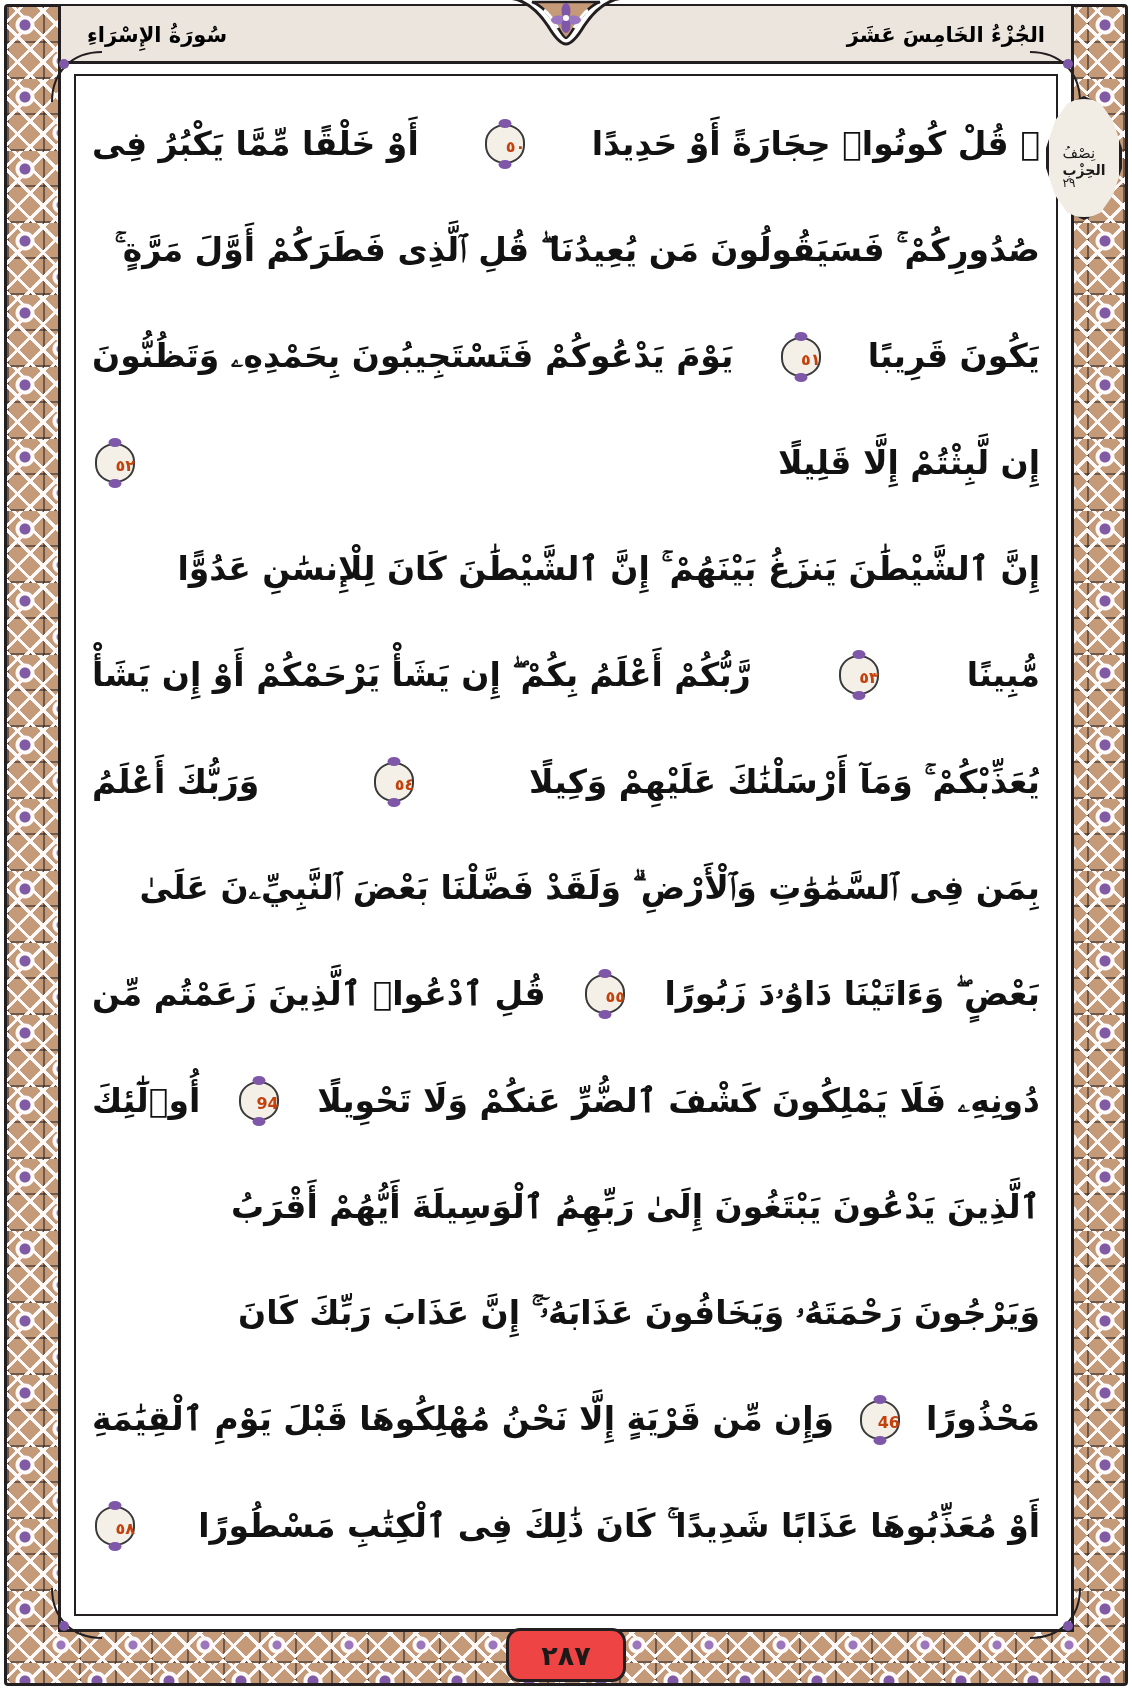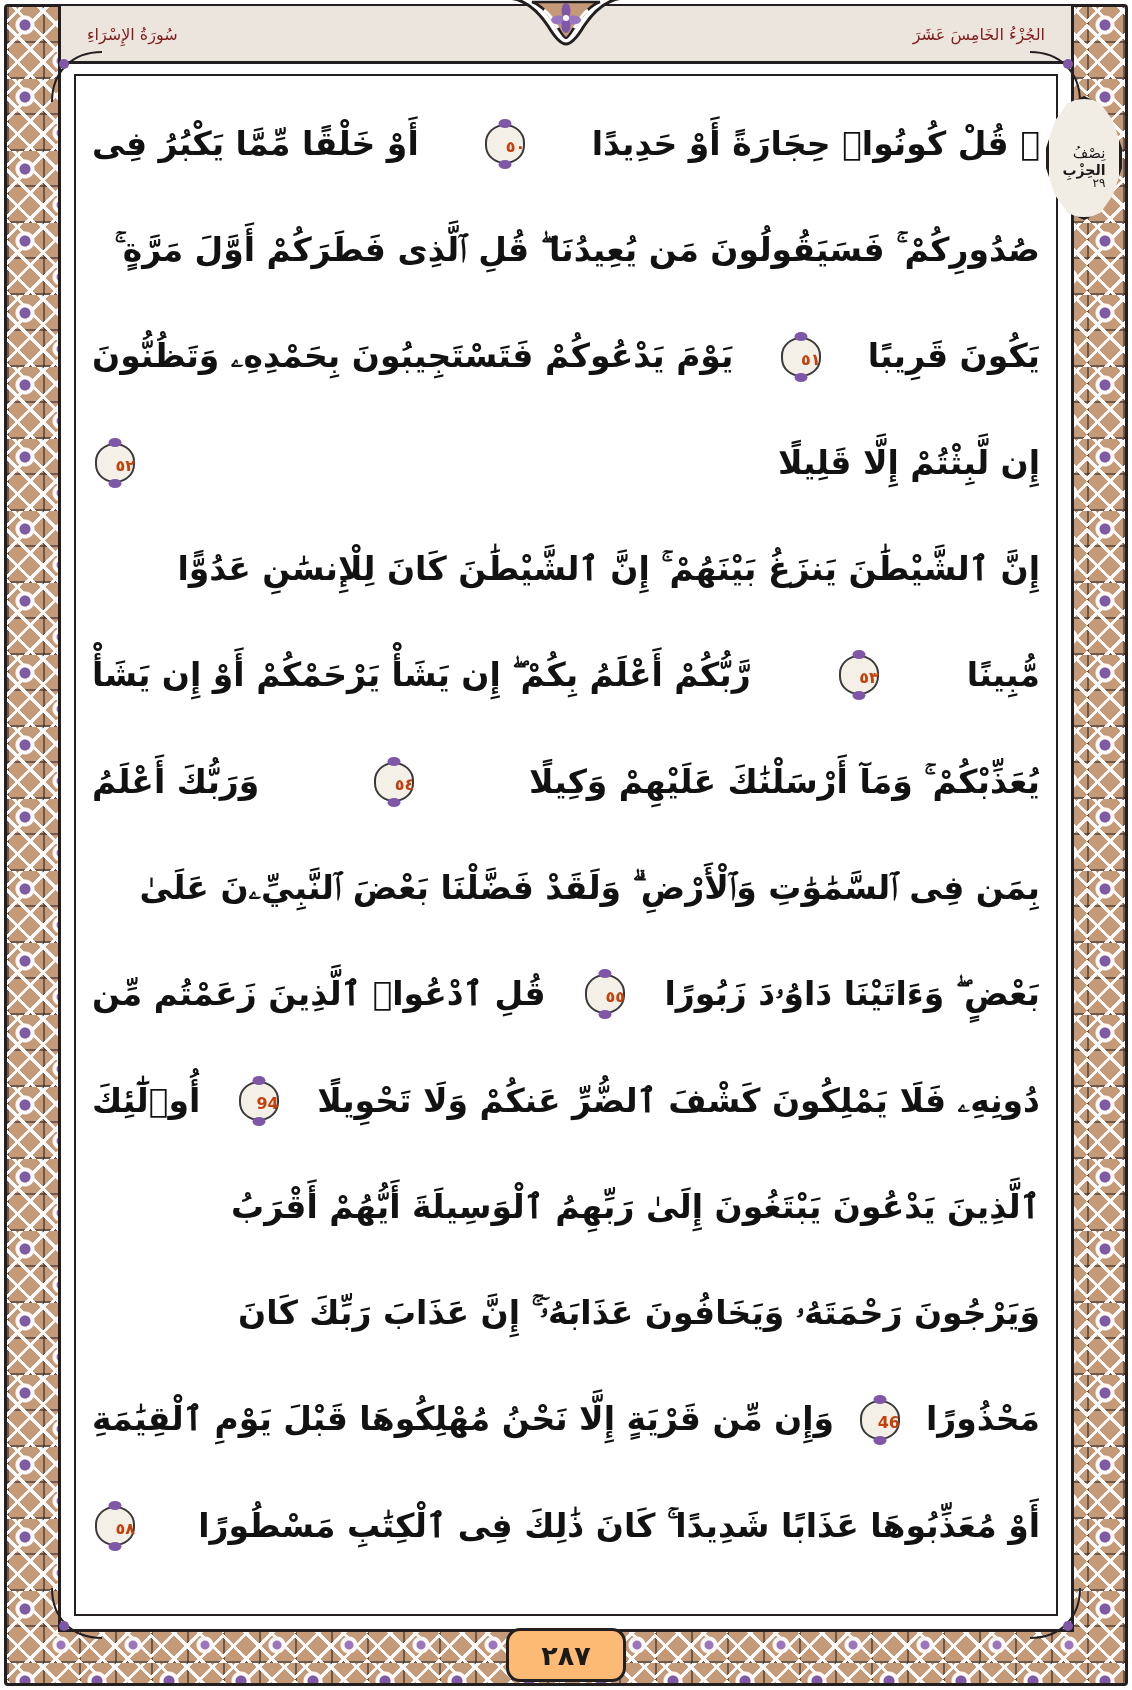--- a/index.html
+++ b/index.html
@@ -88,23 +88,23 @@
   .header-band::after {
     content: "";
     position: absolute;
     left: 0; right: 0; bottom: 0;
     height: 3px;
     background: #231f20;
   }
 
   .header-text {
     font-family: "DejaVu Sans", "Liberation Sans", sans-serif;
-    font-size: 16px;
-    font-weight: 400;
-    color: #7f1d1d;
+    font-size: 21px;
+    font-weight: 700;
+    color: #000000;
     white-space: nowrap;
     direction: rtl;
     line-height: 1;
   }
 
   
   .header-medallion {
     position: absolute;
     left: 50%;
     top: -2px;
@@ -139,21 +139,21 @@
     clip-path: polygon(
       50% 0%, 72% 6%, 88% 20%, 100% 42%, 100% 58%,
       88% 80%, 72% 94%, 50% 100%, 28% 94%, 12% 80%,
       0% 58%, 0% 42%, 12% 20%, 28% 6%
     );
   }
 
   .hizb-lines {
     position: relative;
     z-index: 2;
-    text-align: right;
+    text-align: left;
     direction: rtl;
     font-family: "DejaVu Sans", sans-serif;
     color: #1a1a1a;
     line-height: 1.15;
     margin-top: 20px;
   }
   .hizb-nisf   { font-size: 15px; }
   .hizb-word   { font-size: 14px; font-weight: 700; margin-top: -1px; }
   .hizb-number { font-size: 12px; margin-top: -1px; }
 
@@ -236,21 +236,21 @@
   }
 
   
   .page-number-cartouche {
     position: absolute;
     left: 50%;
     transform: translateX(-50%);
     bottom: 8px;
     width: 120px;
     height: 54px;
-    background: #fdba74;
+    background: #ef4444;
     border: 3px solid #231f20;
     border-radius: 14px;
     z-index: 7;
     display: flex;
     align-items: center;
     justify-content: center;
   }
 
   .page-number {
     font-family: "DejaVu Sans", sans-serif;

